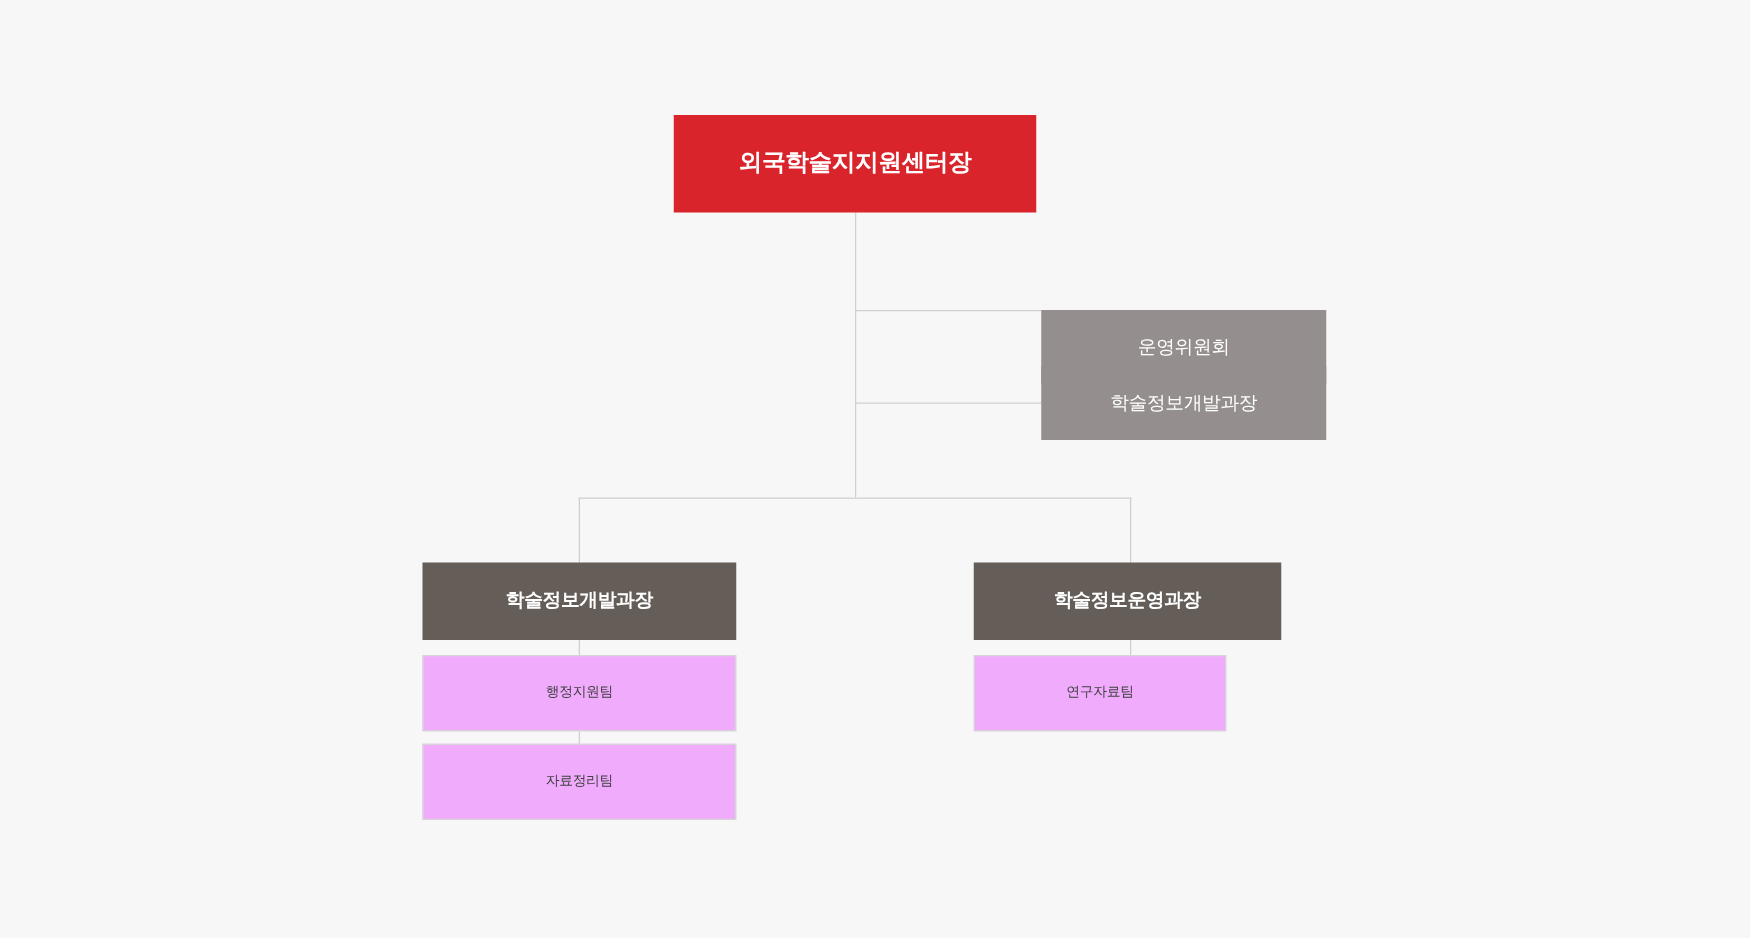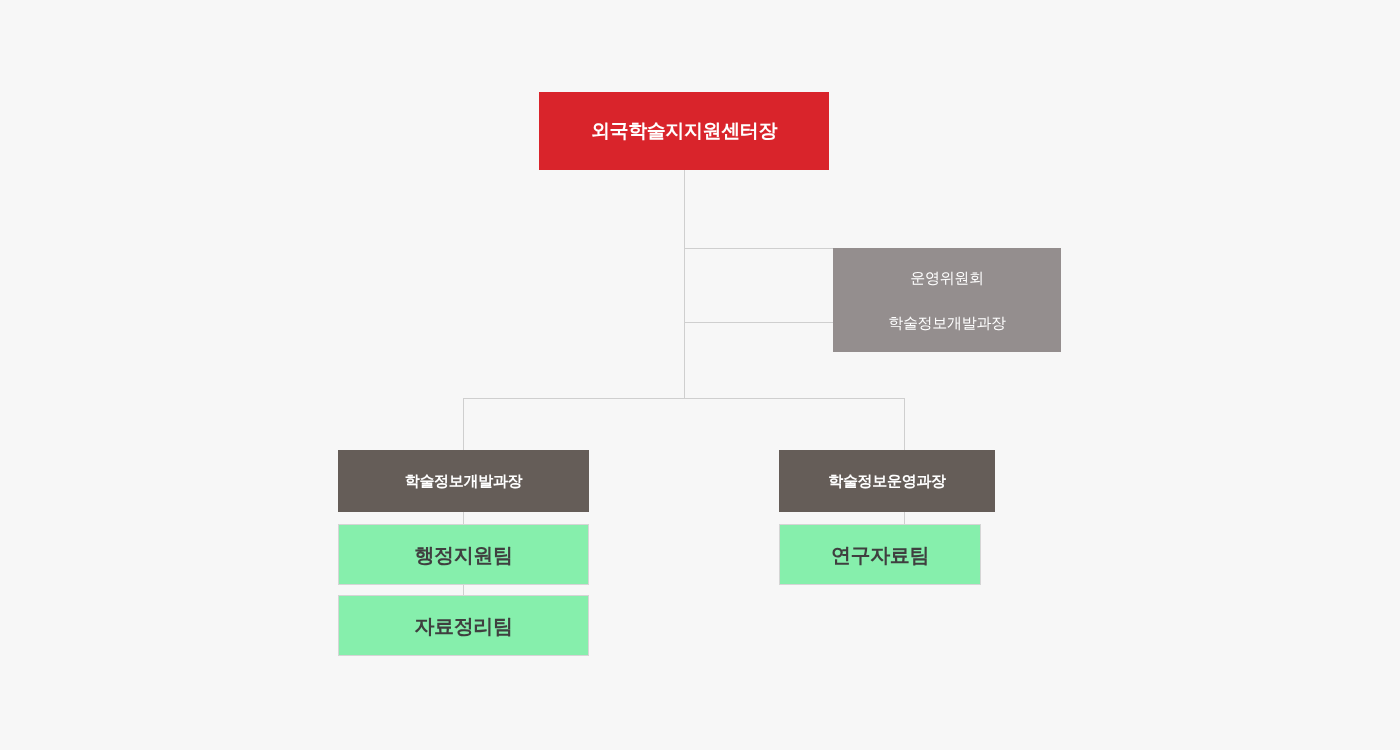--- a/index.html
+++ b/index.html
@@ -62,25 +62,25 @@
   
   .node--dept {
     background: #655d58;
     color: #ffffff;
     font-size: 15px;
     font-weight: bold;
   }
 
   
   .node--team {
-    background: #86efac;
+    background: #f0abfc;
     border: 1px solid #d5d5d5;
     color: #3f3f3f;
-    font-size: 20px;
-    font-weight: bold;
+    font-size: 11px;
+    font-weight: normal;
   }
 </style>
 </head>
 <body>
 
 <div id="org-chart">
 
   <div class="line v" style="left:684px; top:170px; height:228px;"></div>
 
   <div class="line h" style="left:684px; top:248px; width:149px;"></div>
@@ -100,21 +100,21 @@
   <div class="line v" style="left:904px; top:512px; height:12px;"></div>
 
   <div class="node node--root" style="left:539px; top:92px; width:290px; height:78px;">외국학술지지원센터장</div>
 
   <div class="node node--committee" style="left:833px; top:219px; width:228px; height:59px;margin-top:29px;">운영위원회</div>
 
   <div class="node node--committee" style="left:833px; top:293px; width:228px; height:59px;">학술정보개발과장</div>
 
   <div class="node node--dept" style="left:338px; top:450px; width:251px; height:62px;">학술정보개발과장</div>
 
-  <div class="node node--dept" style="left:779px; top:450px; width:216px; height:62px;">학술정보운영과장</div>
+  <div class="node node--dept" style="left:779px; top:450px; width:246px; height:62px;">학술정보운영과장</div>
 
   <div class="node node--team" style="left:338px; top:524px; width:251px; height:61px;">행정지원팀</div>
 
   <div class="node node--team" style="left:338px; top:595px; width:251px; height:61px;">자료정리팀</div>
 
   <div class="node node--team" style="left:779px; top:524px; width:202px; height:61px;">연구자료팀</div>
 
 </div>
 
 </body></html>

